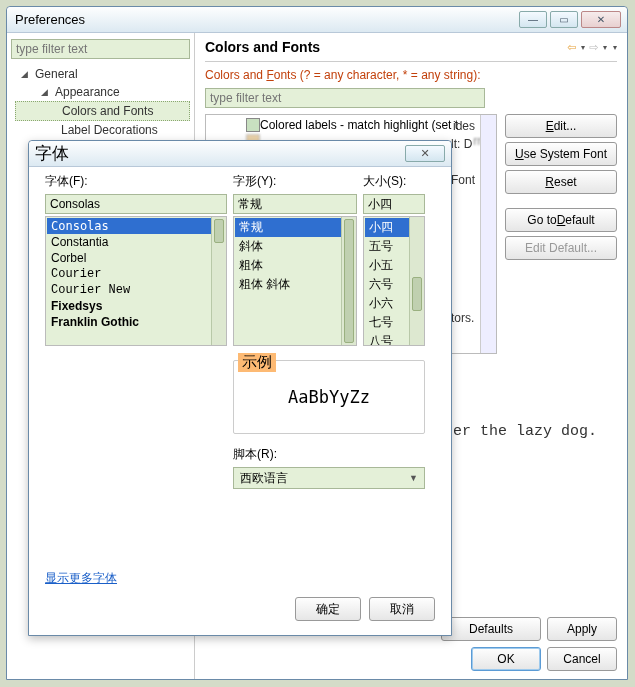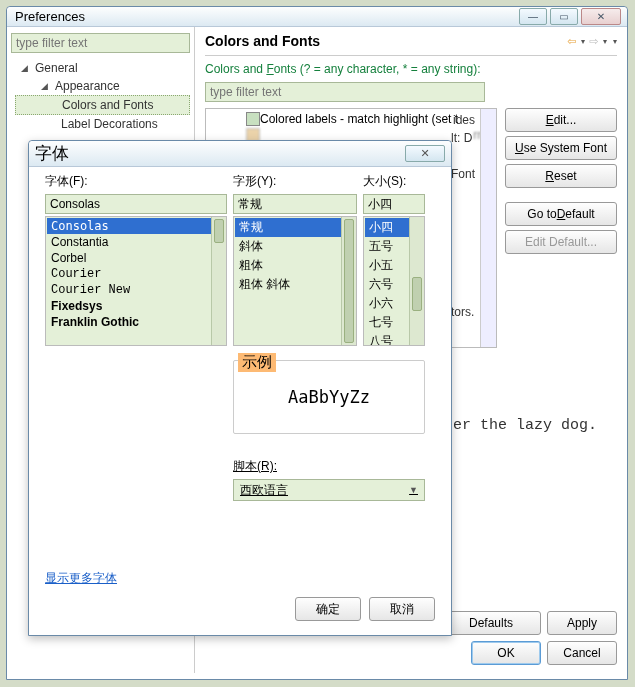--- a/index.html
+++ b/index.html
@@ -1,20 +1,20 @@
 <!DOCTYPE html>
 <html><head>
 <meta charset="utf-8">
 <style>
   * { box-sizing: border-box; font-family: "Segoe UI", Tahoma, sans-serif; font-size: 12px; }
   body { margin: 0; background: #d4dcc8; width: 635px; height: 687px; position: relative; overflow: hidden; }
   
   
   .prefs-window { position: absolute; left: 6px; top: 6px; width: 622px; height: 674px; background: #fff; border: 1px solid #6a8aa8; border-radius: 4px 4px 0 0; }
-  .titlebar { height: 20px; background: linear-gradient(#fdfefe,#dce9f2); border-bottom: 1px solid #b8c8d8; display: flex; align-items: center; padding: 0 6px; border-radius: 4px 4px 0 0;}
+  .titlebar { height: 26px; background: linear-gradient(#fdfefe,#dce9f2); border-bottom: 1px solid #b8c8d8; display: flex; align-items: center; padding: 0 6px; border-radius: 4px 4px 0 0;}
   .titlebar-title { flex: 1; font-size: 13px; color: #000; padding-left: 2px;}
   .tb-btns { display: flex; gap: 3px; }
   .tb-btn { width: 28px; height: 17px; border: 1px solid #8aa; border-radius: 2px; background: linear-gradient(#f4faff,#d4e6f0); display:flex;align-items:center;justify-content:center; font-size:10px; color:#456;}
   .tb-btn.close { width: 40px; background: linear-gradient(#f6ecec,#e8d0d0); border-color:#b88;}
   
   .prefs-body { display: flex; height: calc(100% - 26px); }
   
   
   .left-pane { width: 188px; border-right: 1px solid #ccc; padding: 6px 4px; }
   .filter-input { width: 100%; height: 20px; background: #e4f0d8; border: 1px solid #a8b898; padding: 2px 4px; color:#888; margin-bottom:6px;}
@@ -29,21 +29,21 @@
   
   .right-pane { flex:1; padding: 6px 10px; position:relative;}
   .section-hdr { display:flex; align-items:center; justify-content:space-between; border-bottom:1px solid #ccc; padding-bottom:6px; margin-bottom:6px;}
   .section-title { font-weight:bold; font-size:14px;}
   .nav-arrows { display:flex; gap:2px; align-items:center;}
   .nav-arrow { width:14px; height:14px; display:inline-flex;align-items:center;justify-content:center; font-size:11px;}
   .arrow-back{color:#e6a23c;}
   .arrow-fwd{color:#bbb;}
   .dd{color:#555;font-size:8px;}
   
-  .desc-line { margin: 0 0 6px 0; color:#15803d;}
+  .desc-line { margin: 0 0 6px 0; color:#c2410c;}
   .underline { text-decoration: underline; }
   .right-filter { width: 280px; height:20px; background:#e4f0d8; border:1px solid #a8b898; padding:2px 4px; color:#888; margin-bottom:6px;}
   
   .cf-body { display:flex; gap:8px;}
   .cf-list { flex:1; border:1px solid #bbb; height: 240px; background:#fff; overflow:hidden; position:relative;}
   .cf-list-inner{padding:2px;}
   .cf-row{display:flex;align-items:center;gap:0;padding:1px 2px;}
   .cf-swatch{width:14px;height:14px;border:1px solid #888;}
   .sw1{background:#c8e0c0;}
   .sw2{background:#d8a858;}
@@ -78,21 +78,21 @@
   .fd-li.fixedsys{font-weight:bold;}
   .fd-li.franklin{font-weight:bold;font-family:"Arial Narrow",sans-serif;}
   .fd-scroll{position:absolute;right:0;top:0;bottom:0;width:15px;background:#dde8d0;border-left:1px solid #b8c8a8;}
   .fd-scroll .thumb{position:absolute;left:2px;right:2px;background:#c0d0b0;border:1px solid #9ab080;border-radius:2px;}
   
   .sample-box{margin-top:14px;margin-left:188px;width:192px;}
   .sample-frame{border:1px solid #ccc;height:74px;position:relative;border-radius:2px;}
   .sample-lbl{position:absolute;top:-8px;left:4px;background:#fdba74;padding:0 4px;font-size:15px;}
   .sample-text{display:flex;align-items:center;justify-content:center;height:100%;font-family:Consolas,monospace;font-size:17px;}
   
-  .script-box{margin-top:24px;margin-left:188px;width:192px;text-decoration:underline;}
+  .script-box{margin-top:12px;margin-left:188px;width:192px;}
   .script-sel{width:100%;height:22px;border:1px solid #a8b898;background:#e4f0d8;display:flex;align-items:center;justify-content:space-between;padding:0 6px;}
   .script-dd{font-size:9px;color:#555;}
   
   .more-fonts{position:absolute;left:16px;bottom:48px;color:#1a5fc8;text-decoration:underline;}
   .fd-btns{position:absolute;right:16px;bottom:14px;display:flex;gap:8px;}
   .fd-btn{width:66px;height:24px;border:1px solid #999;border-radius:3px;background:linear-gradient(#fefefe,#e6e6e6);display:flex;align-items:center;justify-content:center;}
   
   
   .peek{position:absolute;color:#333;}
 </style>

